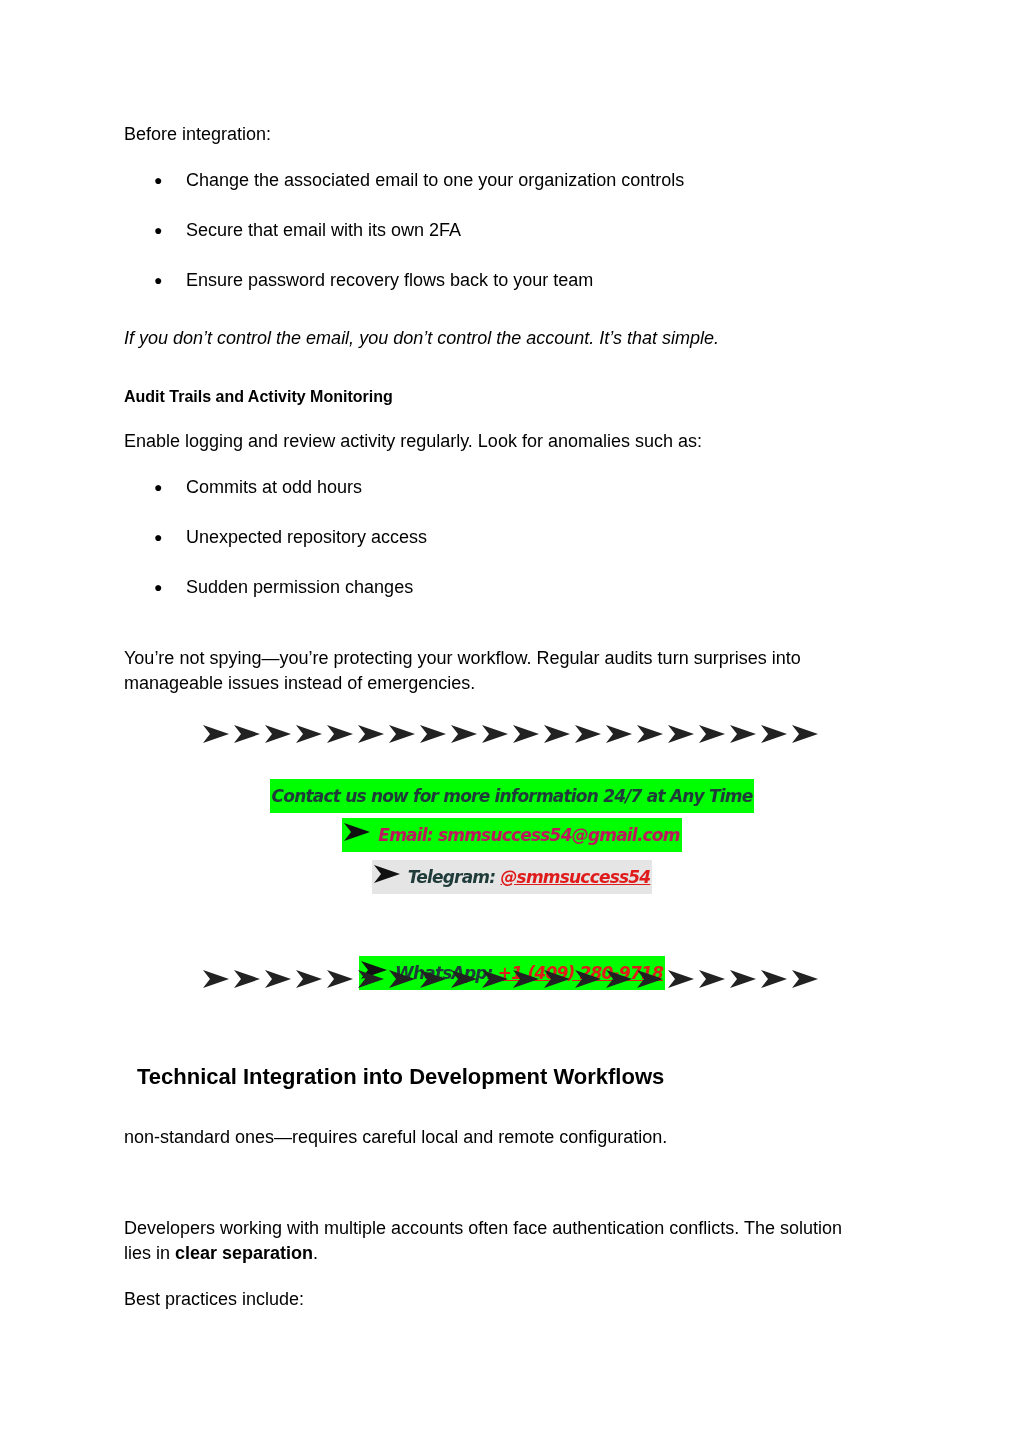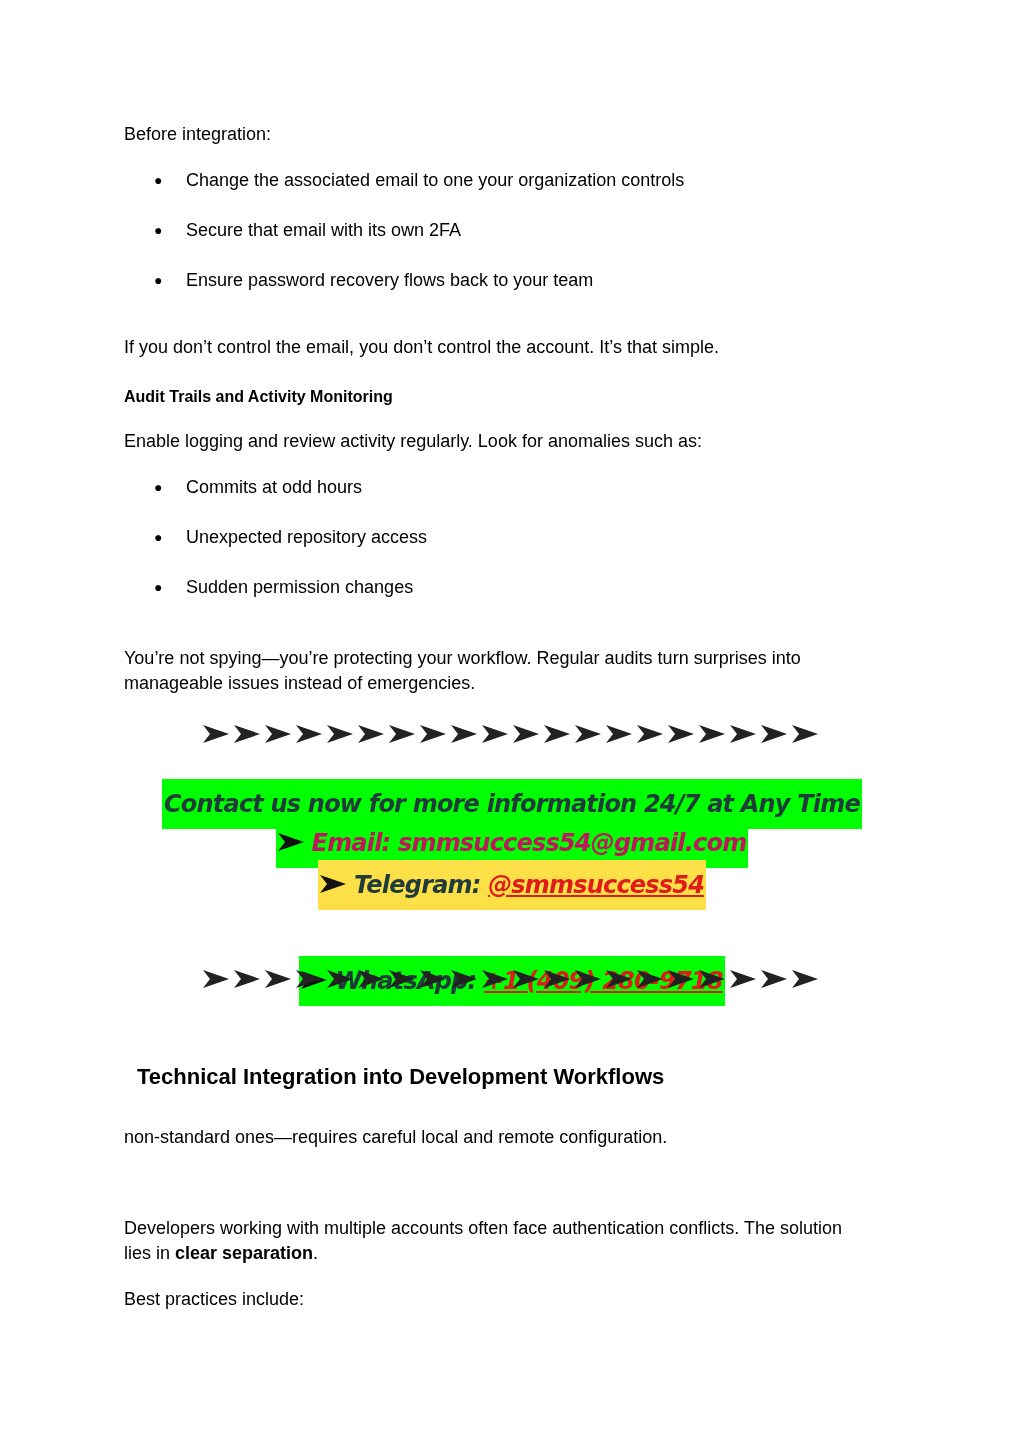--- a/index.html
+++ b/index.html
@@ -9,21 +9,21 @@
     .p { position: absolute; left: 124px; font-size: 18px; line-height: 25px; margin: 0; width: 770px; }
     .h3 { position: absolute; left: 124px; font-size: 16px; font-weight: bold; margin: 0; line-height: 25px; }
     .h2 { position: absolute; left: 124px; font-size: 22px; font-weight: bold; margin: 13px; line-height: 28px; }
     .li { position: absolute; left: 124px; font-size: 18px; line-height: 25px; margin: 0; }
     .bullet { position: absolute; left: 30px; top: 0; font-size: 14px; }
     .li .txt { position: absolute; left: 62px; top: 0; white-space: nowrap; }
     .arrows { position: absolute; left: 202px; width: 620px; height: 30px; display: flex; gap: 3px; }
     .arrow { width: 28px; height: 24px; }
     .contact { position: absolute; left: 0; width: 1024px; text-align: center; }
     .hl { display: inline-block; background: #00ff00; font-style: italic; font-weight: bold;
-      color: #1f3b3a; font-size: 24px; line-height: 34px; padding: 8px 2px; white-space: nowrap;
+      color: #1f3b3a; font-size: 17px; line-height: 34px; padding: 0 2px; white-space: nowrap;
       font-family: "DejaVu Sans", sans-serif; letter-spacing: -0.8px; }
     .hl .red { color: #e01b1b; text-decoration: underline; }
     .ico { display: inline-block; width: 26px; height: 20px; vertical-align: -1px; margin-right: 8px; }
   </style>
 </head>
 <body>
 
 <div class="page">
 
   <p class="p" style="top:122px;">Before integration:</p>
@@ -34,21 +34,21 @@
   </div>
   <div class="li" style="top:218px;">
     <span class="bullet">●</span>
     <span class="txt">Secure that email with its own 2FA</span>
   </div>
   <div class="li" style="top:268px;">
     <span class="bullet">●</span>
     <span class="txt">Ensure password recovery flows back to your team</span>
   </div>
 
-  <p class="p" style="top:335px;">If you don’t control the email, you don’t control the account. It’s that simple.</p>
+  <p class="p" style="top:326px;font-style:italic;">If you don’t control the email, you don’t control the account. It’s that simple.</p>
 
   <h3 class="h3" style="top:384px;">Audit Trails and Activity Monitoring</h3>
 
   <p class="p" style="top:429px;">Enable logging and review activity regularly. Look for anomalies such as:</p>
 
   <div class="li" style="top:475px;">
     <span class="bullet">●</span>
     <span class="txt">Commits at odd hours</span>
   </div>
   <div class="li" style="top:525px;">
@@ -132,21 +132,21 @@
     <span class="hl" style="background: rgb(0, 255, 0); color: rgb(31, 59, 58);">Contact us now for more information 24/7 at Any Time</span>
   </div>
   <div class="contact" style="top:818px;">
     <span class="hl" style="background: rgb(0, 255, 0); color: #be185d;">
       <svg class="ico" viewBox="0 0 26 20">
           <path d="M0 1 L26 10 L0 19 L7 10 Z" fill="#111"></path>
         </svg><span>Email: smmsuccess54@gmail.com</span>
     </span>
   </div>
   <div class="contact" style="top:860px;">
-    <span class="hl" style="background: #fde047; color: rgb(31, 59, 58); font-style: italic;">
+    <span class="hl" style="background: #e5e5e5; color: rgb(31, 59, 58); font-style: italic;">
       <svg class="ico" viewBox="0 0 26 20">
           <path d="M0 1 L26 10 L0 19 L7 10 Z" fill="#111"></path>
         </svg><span>Telegram: </span><span class="red" style="color: rgb(224, 27, 27);">@smmsuccess54</span>
     </span>
   </div>
   <div class="contact" style="top:956px;">
     <span class="hl" style="background: rgb(0, 255, 0); color: rgb(31, 59, 58);">
       <svg class="ico" viewBox="0 0 26 20">
           <path d="M0 1 L26 10 L0 19 L7 10 Z" fill="#111"></path>
         </svg><span>WhatsApp: </span><span class="red" style="color: rgb(224, 27, 27);">+1 (409) 280-9718</span>

